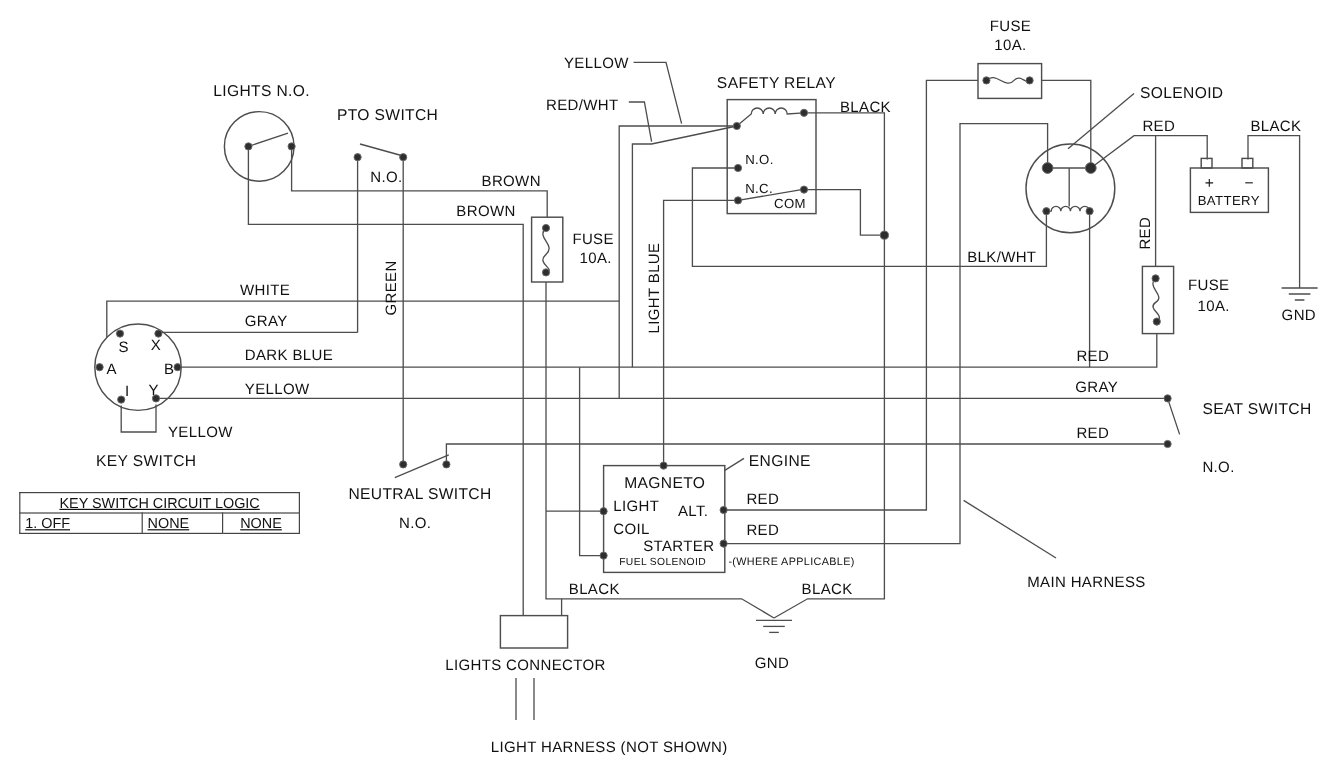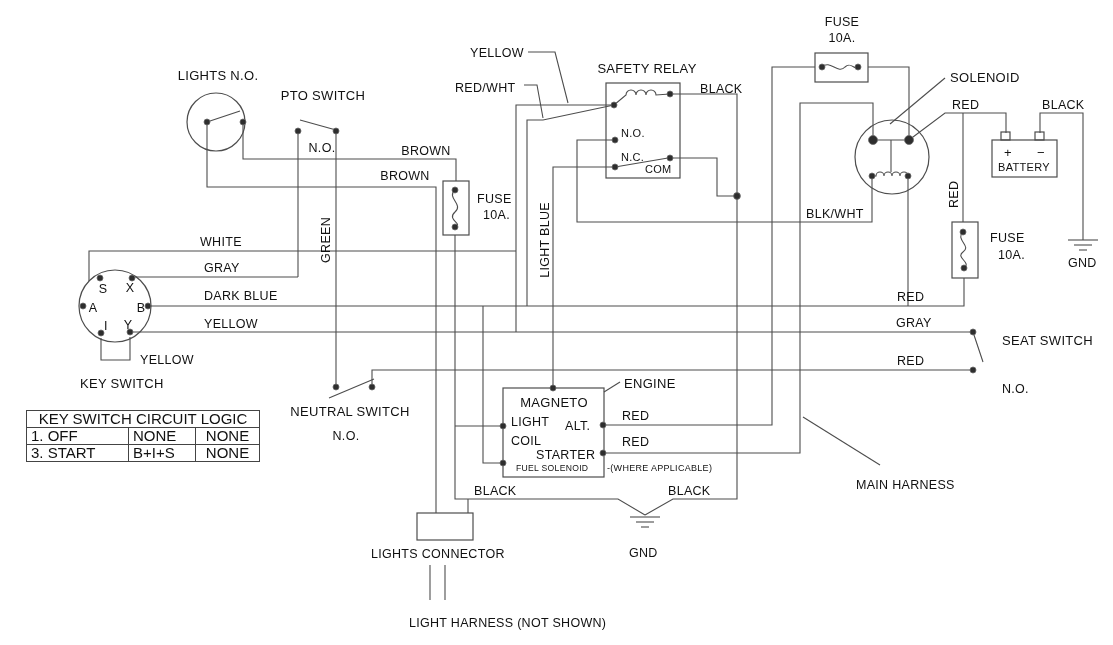--- a/index.html
+++ b/index.html
@@ -8,22 +8,22 @@
   svg{position:absolute;left:0;top:0;}
   svg text{fill:#111;font-family:"Liberation Sans",sans-serif;letter-spacing:.3px;}
   .wire{fill:none;stroke:#4d4d4d;stroke-width:1.1;}
   .box{fill:none;stroke:#4d4d4d;stroke-width:1.2;}
   .dot{fill:#2e2e2e;stroke:#6b6b6b;stroke-width:.8;}
   .lbl{font-size:12.5px;}
   .lbl-big{font-size:13px;}
   .lbl-sm{font-size:11px;}
   .lbl-tiny{font-size:8.6px;}
   
-  #logic-table{position:absolute;left:26px;top:410px;width:233px;border-collapse:collapse;
-               table-layout:fixed;font-size:15px;color:#111;}
+  #logic-table{position:absolute;left:16px;top:410px;width:233px;border-collapse:collapse;
+               table-layout:fixed;font-size:12px;color:#111;text-decoration:underline;}
   #logic-table td{border:1px solid #444;padding:0 0 0 4px;height:16px;line-height:16px;
                   white-space:nowrap;overflow:hidden;}
   #logic-table .c{text-align:center;padding:0;}
 </style>
 </head>
 <body>
 
 <div id="stage">
 <svg width="1113" height="645" viewBox="0 0 1113 645">
 
@@ -233,20 +233,15 @@
       </colgroup>
   <tbody>
         <tr>
           <td colspan="3" class="c">KEY SWITCH CIRCUIT LOGIC</td>
         </tr>
   <tr>
     <td>1. OFF</td>
     <td>NONE</td>
     <td class="c">NONE</td>
   </tr>
-  <tr>
-    <td>3. START</td>
-    <td>B+I+S</td>
-    <td class="c">NONE</td>
-  </tr>
 </tbody>
     </table>
 </div>
 
 </body></html>

